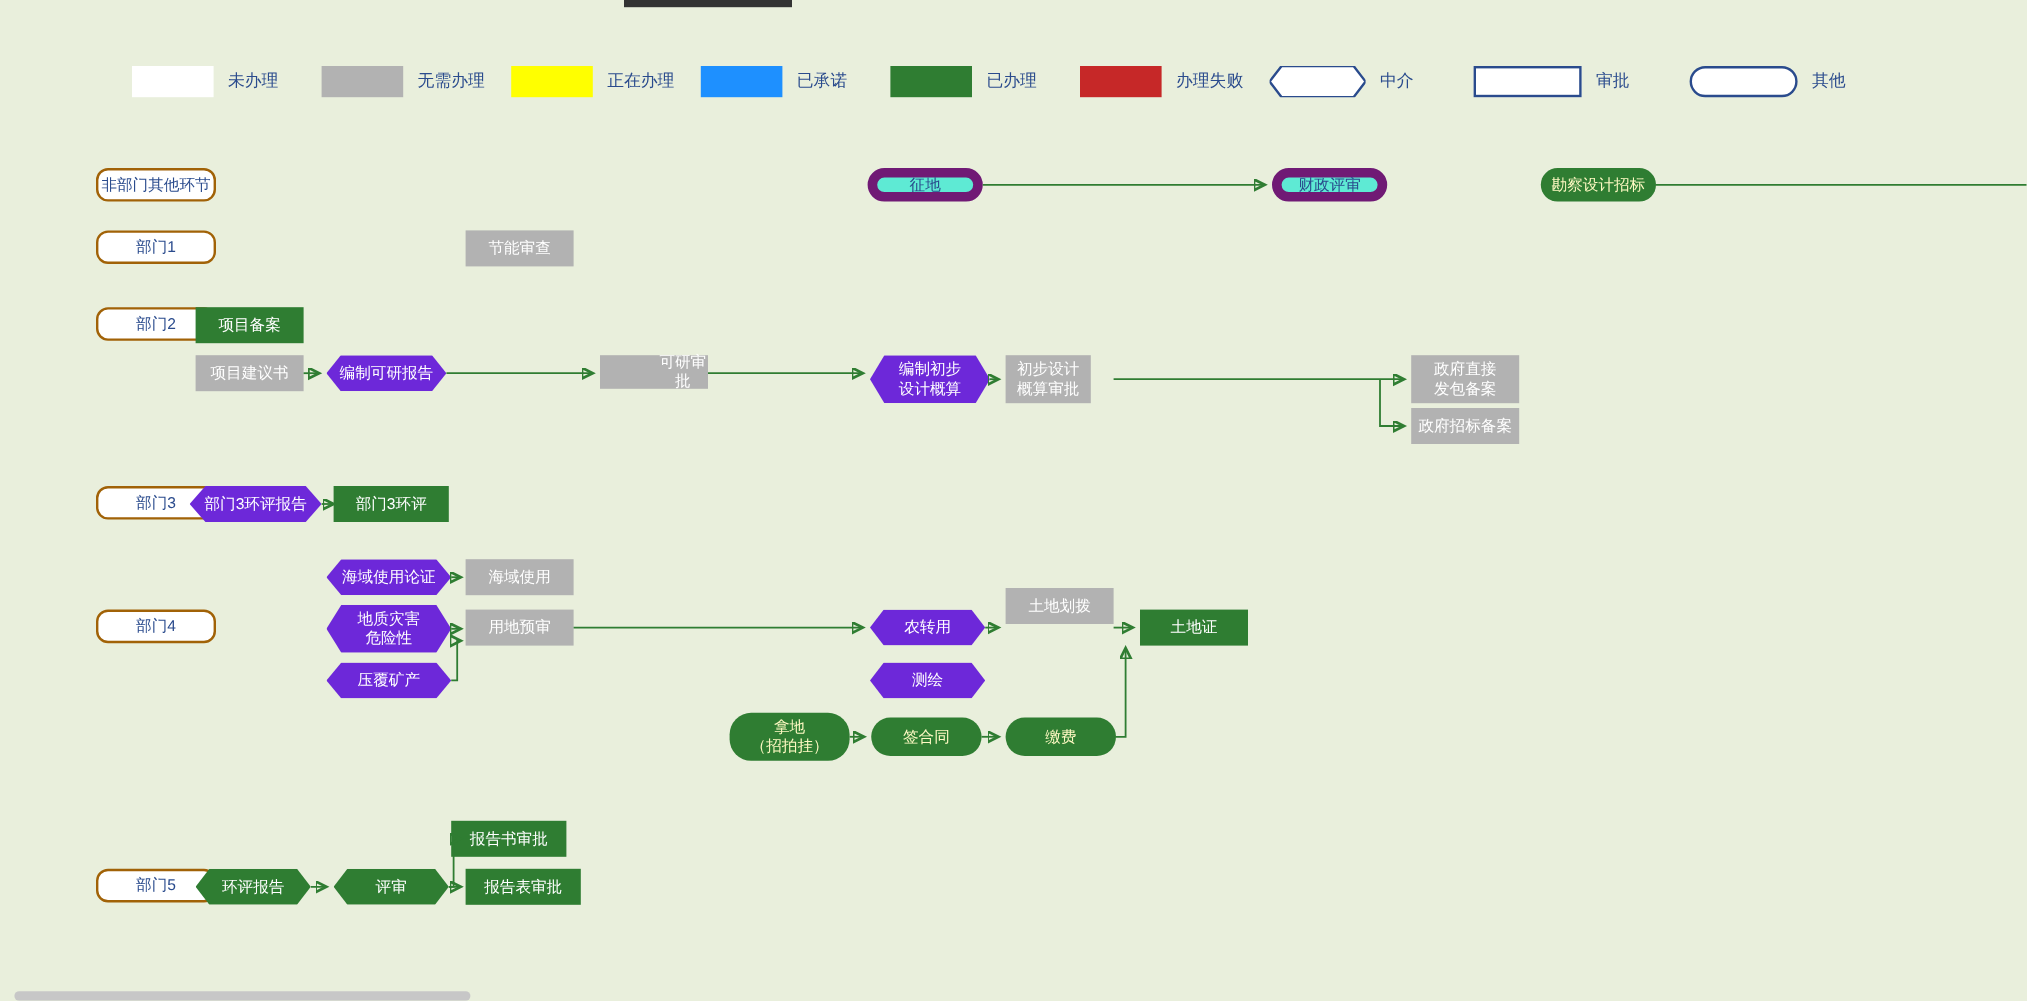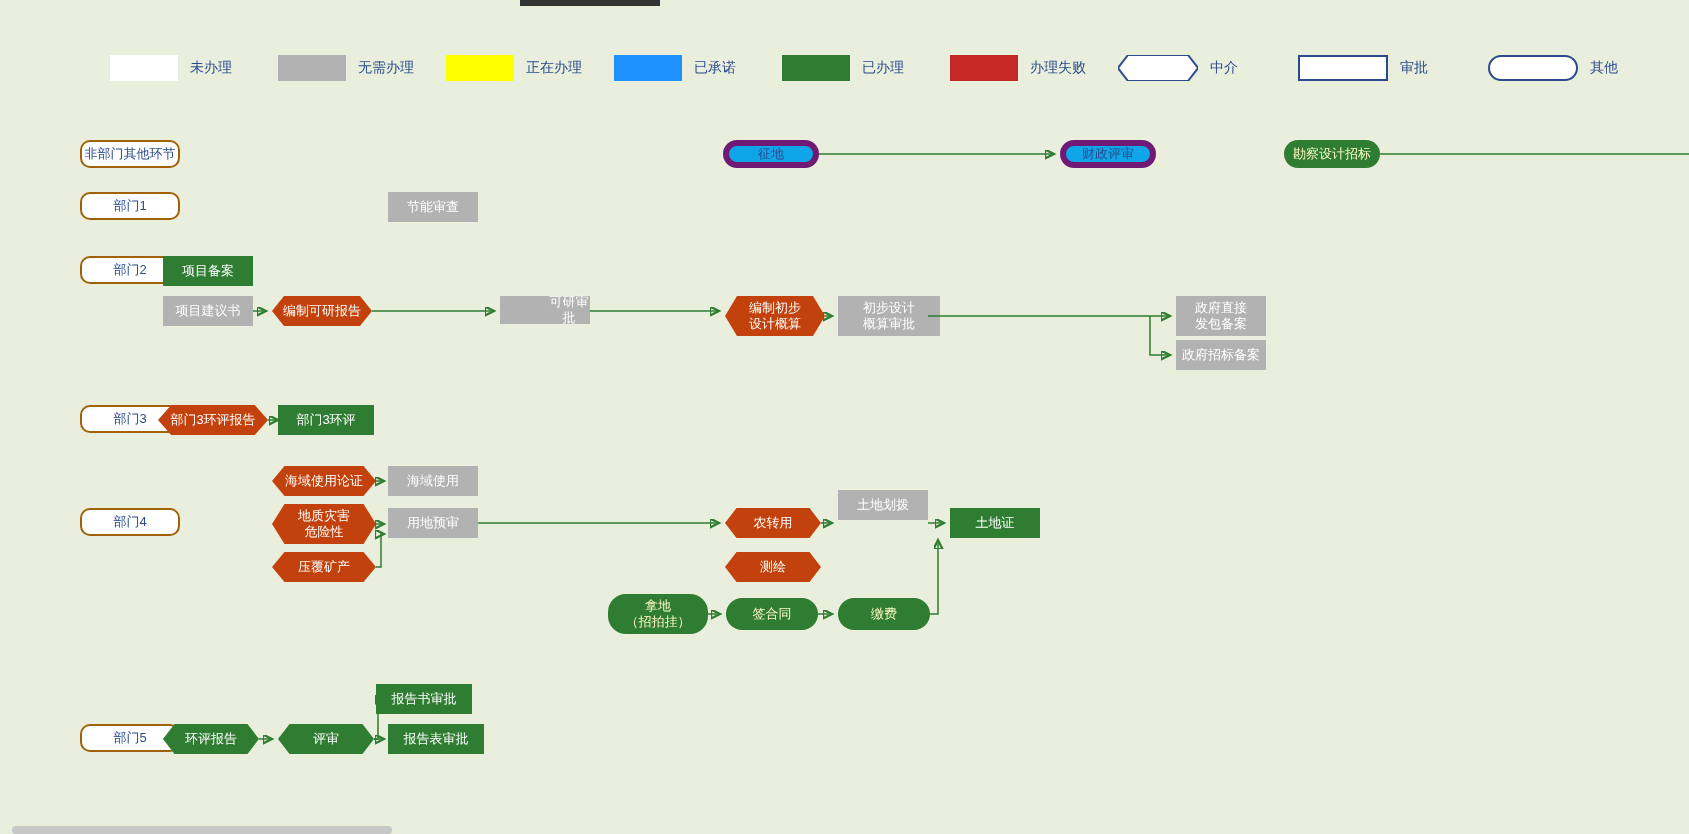--- a/index.html
+++ b/index.html
@@ -24,21 +24,21 @@
     height: 6px;
     background: #333;
   }
   
   .legend {
     position: absolute;
     top: 55px;
     left: 110px;
     display: flex;
     align-items: center;
-    gap: 10px;
+    gap: 0;
   }
   .legend-item {
     display: flex;
     align-items: center;
     margin-right: 22px;
   }
   .legend-swatch {
     width: 68px;
     height: 26px;
     margin-right: 12px;
@@ -100,27 +100,27 @@
     align-items: center;
     justify-content: center;
     text-align: center;
     font-size: 13px;
     line-height: 1.2;
     box-sizing: border-box;
     white-space: pre-line;
   }
   .node.rect { background:#b2b2b2; color:#fff; }
   .node.rect-green { background:#2f7d32; color:#fff; }
-  .node.pill-outline { background:#0ea5e9; border:6px solid #701a75; color:#2a4b8d; border-radius:16px; }
+  .node.pill-outline { background:#5eead4; border:8px solid #701a75; color:#2a4b8d; border-radius:16px; }
   .node.pill-green   { background:#2f7d32; color:#fef9c3; border-radius:18px; }
   
   .node.hex {
     clip-path: polygon(12% 0, 88% 0, 100% 50%, 88% 100%, 12% 100%, 0 50%);
   }
-  .node.hex-grey  { background:#c2410c; color:#fff; }
+  .node.hex-grey  { background:#6d28d9; color:#fff; }
   .node.hex-green { background:#2f7d32; color:#fff; }
   
   svg.wires {
     position:absolute; top:0; left:0;
     width:1689px; height:834px;
     pointer-events:none;
   }
   svg.wires path, svg.wires line {
     stroke: #2f7d32;
     stroke-width: 1.5;
@@ -200,21 +200,21 @@
 
   <div class="node rect" style="left:388px; top:192px; width:90px; height:30px;">节能审查</div>
 
   <div class="node rect-green" style="left:163px; top:256px; width:90px; height:30px;">项目备案</div>
 
   <div class="node rect" style="left:163px; top:296px; width:90px; height:30px;">项目建议书</div>
   <div class="node hex hex-grey" style="left:272px; top:296px; width:100px; height:30px;">编制可研报告</div>
   <div class="node rect" style="left:500px; top:296px; width:90px; height:28px;padding-left:48px;">可研审批</div>
   <div class="node hex hex-grey" style="left:725px; top:296px; width:100px; height:40px;">编制初步
 设计概算</div>
-  <div class="node rect" style="left:838px; top:296px; width:102px; height:40px;">初步设计
+  <div class="node rect" style="left:838px; top:296px; width:71px; height:40px;">初步设计
 概算审批</div>
   <div class="node rect" style="left:1176px; top:296px; width:90px; height:40px;">政府直接
 发包备案</div>
   <div class="node rect" style="left:1176px; top:340px; width:90px; height:30px;">政府招标备案</div>
 
   <div class="node hex hex-grey" style="left:158px; top:405px; width:110px; height:30px;">部门3环评报告</div>
   <div class="node rect-green" style="left:278px; top:405px; width:96px; height:30px;">部门3环评</div>
 
   <div class="node hex hex-grey" style="left:272px; top:466px; width:104px; height:30px;">海域使用论证</div>
   <div class="node rect" style="left:388px; top:466px; width:90px; height:30px;">海域使用</div>

